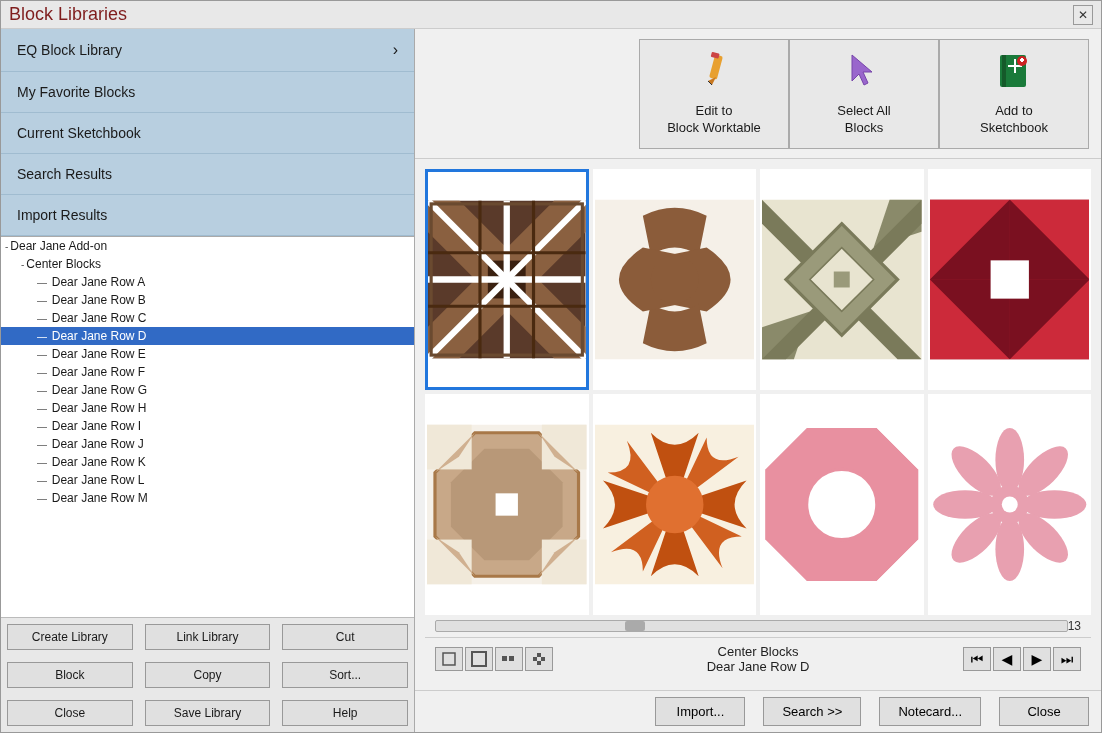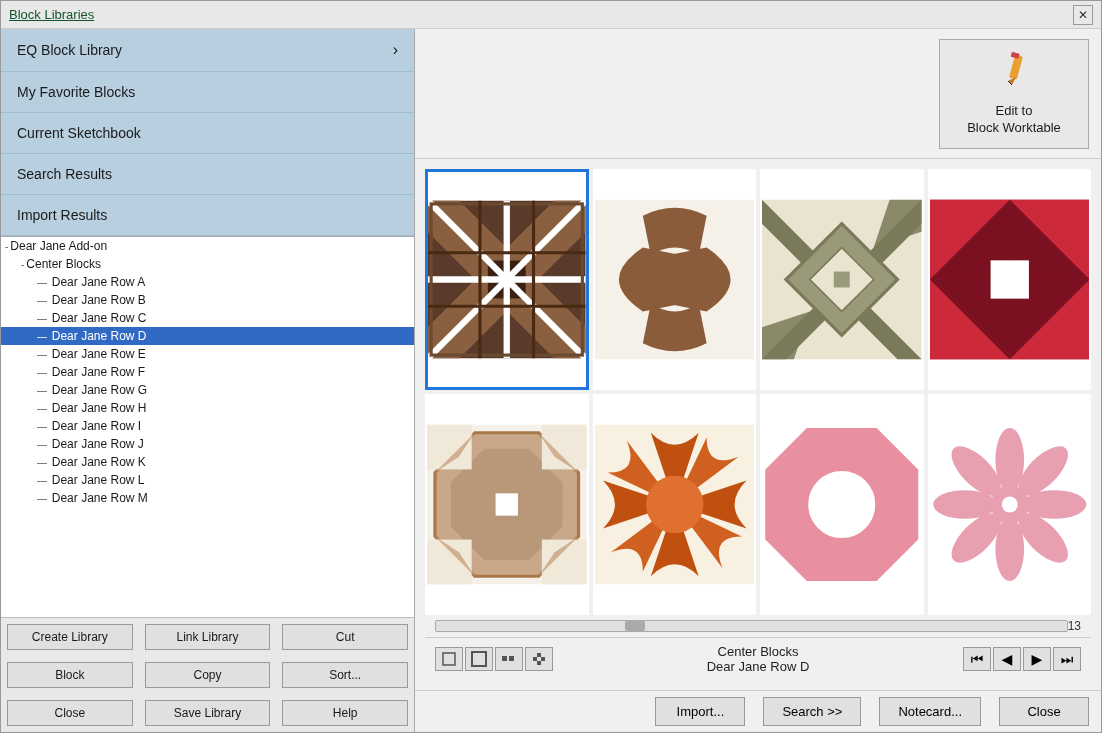--- a/index.html
+++ b/index.html
@@ -19,23 +19,22 @@
       background: #e8e8e8;
       border-bottom: 1px solid #ccc;
       display: flex;
       align-items: center;
       justify-content: space-between;
       padding: 4px 8px;
       height: 28px;
     }
 
     .titlebar-title {
-      font-size: 13px;
-      color: #14532d;
-      text-decoration: underline;
+      font-size: 18px;
+      color: #7f1d1d;
     }
 
     .close-btn {
       width: 20px;
       height: 20px;
       background: #e8e8e8;
       border: 1px solid #999;
       cursor: pointer;
       display: flex;
       align-items: center;
@@ -441,21 +440,43 @@
             <svg width="40" height="40" viewBox="0 0 40 40">
               <rect x="18" y="4" width="8" height="24" rx="2" fill="#e8a030" transform="rotate(15 22 16)"></rect>
               <polygon points="14,30 18,34 22,26" fill="#c87820"></polygon>
               <rect x="17" y="2" width="8" height="5" rx="1" fill="#cc4444" transform="rotate(15 22 5)"></rect>
               <line x1="14" y1="30" x2="18" y2="34" stroke="#333" stroke-width="1"></line>
             </svg>
           </span>
           <span class="btn-label">Edit to<br>Block Worktable</span>
         </button>
 
-
+        <button class="toolbar-btn">
+          <span class="btn-icon">
+            <svg width="40" height="40" viewBox="0 0 40 40">
+              <polygon points="8,4 8,30 15,23 20,34 24,32 19,21 28,21" fill="#9966cc" stroke="#7744aa" stroke-width="1"></polygon>
+            </svg>
+          </span>
+          <span class="btn-label">Select All<br>Blocks</span>
+        </button>
+
+        <button class="toolbar-btn">
+          <span class="btn-icon">
+            <svg width="40" height="40" viewBox="0 0 40 40">
+              <rect x="6" y="4" width="26" height="32" rx="2" fill="#1a7a3a"></rect>
+              <rect x="8" y="4" width="4" height="32" fill="#155a2a"></rect>
+              <rect x="14" y="14" width="14" height="2" fill="white"></rect>
+              <rect x="20" y="8" width="2" height="14" fill="white"></rect>
+              <circle cx="28" cy="10" r="5" fill="#cc2222"></circle>
+              <rect x="26" y="8" width="4" height="2" fill="white"></rect>
+              <rect x="27" y="7" width="2" height="4" fill="white"></rect>
+            </svg>
+          </span>
+          <span class="btn-label">Add to<br>Sketchbook</span>
+        </button>
       </div>
 
       <div class="block-grid-container">
         <div class="block-grid">
 
           <div class="block-cell selected">
             <svg viewBox="0 0 100 100" class="block-svg">
               <rect width="100" height="100" fill="#5a3a2a"></rect>
 
               <polygon points="0,0 20,0 50,30 80,0 100,0 100,20 70,50 100,80 100,100 80,100 50,70 20,100 0,100 0,80 30,50 0,20" fill="#8a6040"></polygon>

